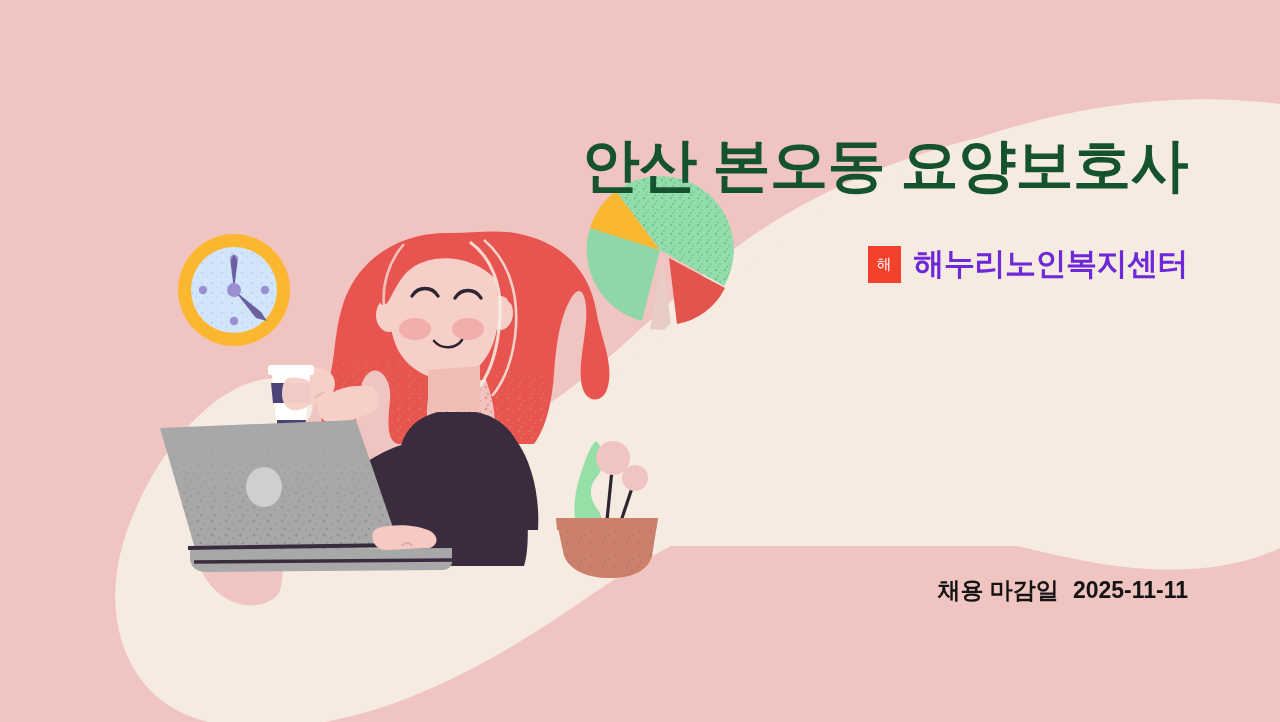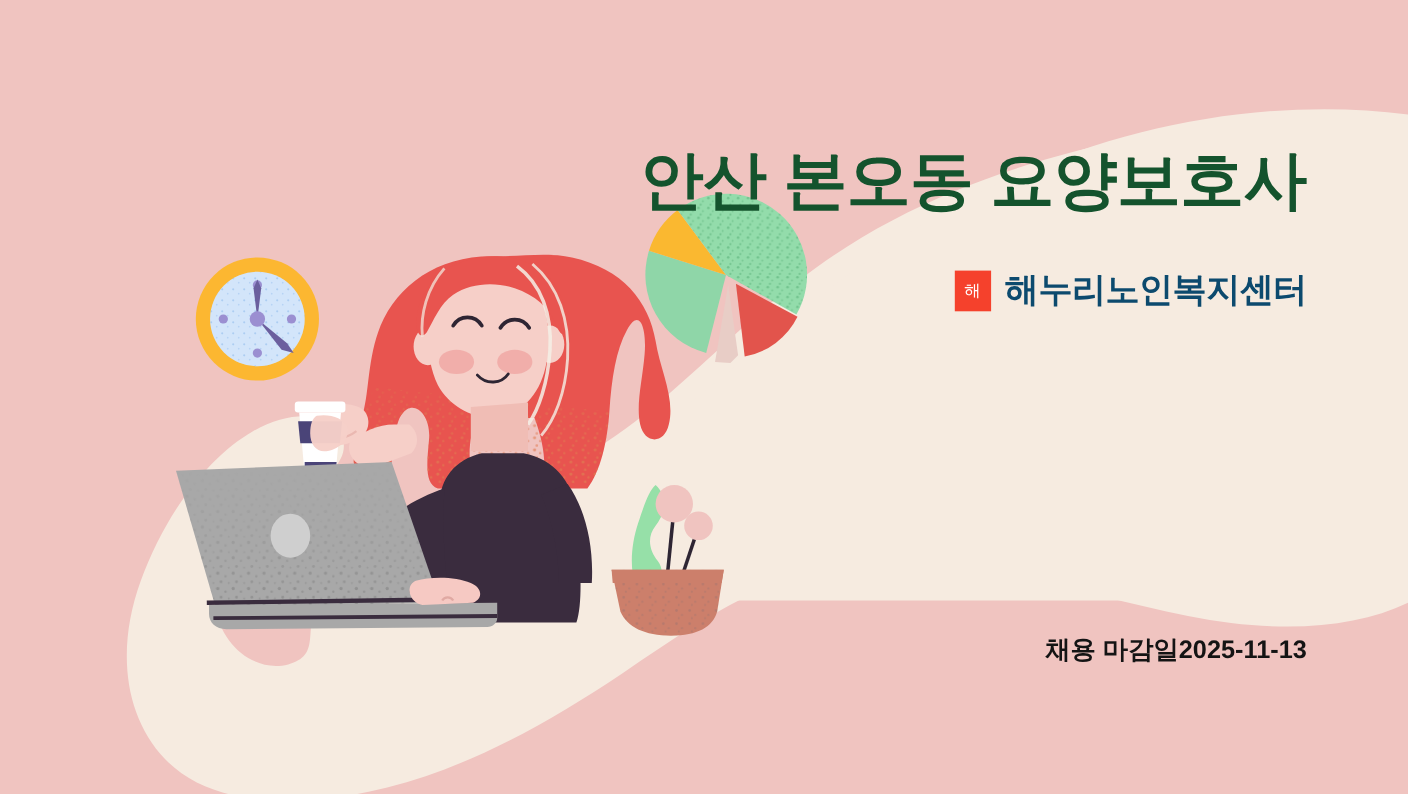--- a/index.html
+++ b/index.html
@@ -67,33 +67,33 @@
     font-size: 15px;
     font-weight: normal;
     display: flex;
     align-items: center;
     justify-content: center;
     flex: none;
   }
   #company-name {
     font-size: 31px;
     font-weight: bold;
-    color: #0c4a6e;
+    color: #6d28d9;
     letter-spacing: -0.5px;
     white-space: nowrap;
   }
 
   #deadline-row {
     position: absolute;
     right: 92px;
     top: 575px;
     display: flex;
     align-items: baseline;
     justify-content: flex-end;
-    gap: 0;
+    gap: 14px;
     font-size: 23px;
     font-weight: bold;
     color: #141414;
     white-space: nowrap;
   }
 </style>
 </head>
 <body>
 
 <div id="poster">
@@ -378,17 +378,17 @@
 
     <div id="job-title">안산 본오동 요양보호사</div>
 
     <div id="company-row">
       <div id="company-badge">해</div>
       <div id="company-name">해누리노인복지센터</div>
     </div>
 
     <div id="deadline-row">
       <span>채용 마감일</span>
-      <span>2025-11-13</span>
+      <span>2025-11-11</span>
     </div>
 
   </div>
 </div>
 
 </body></html>

